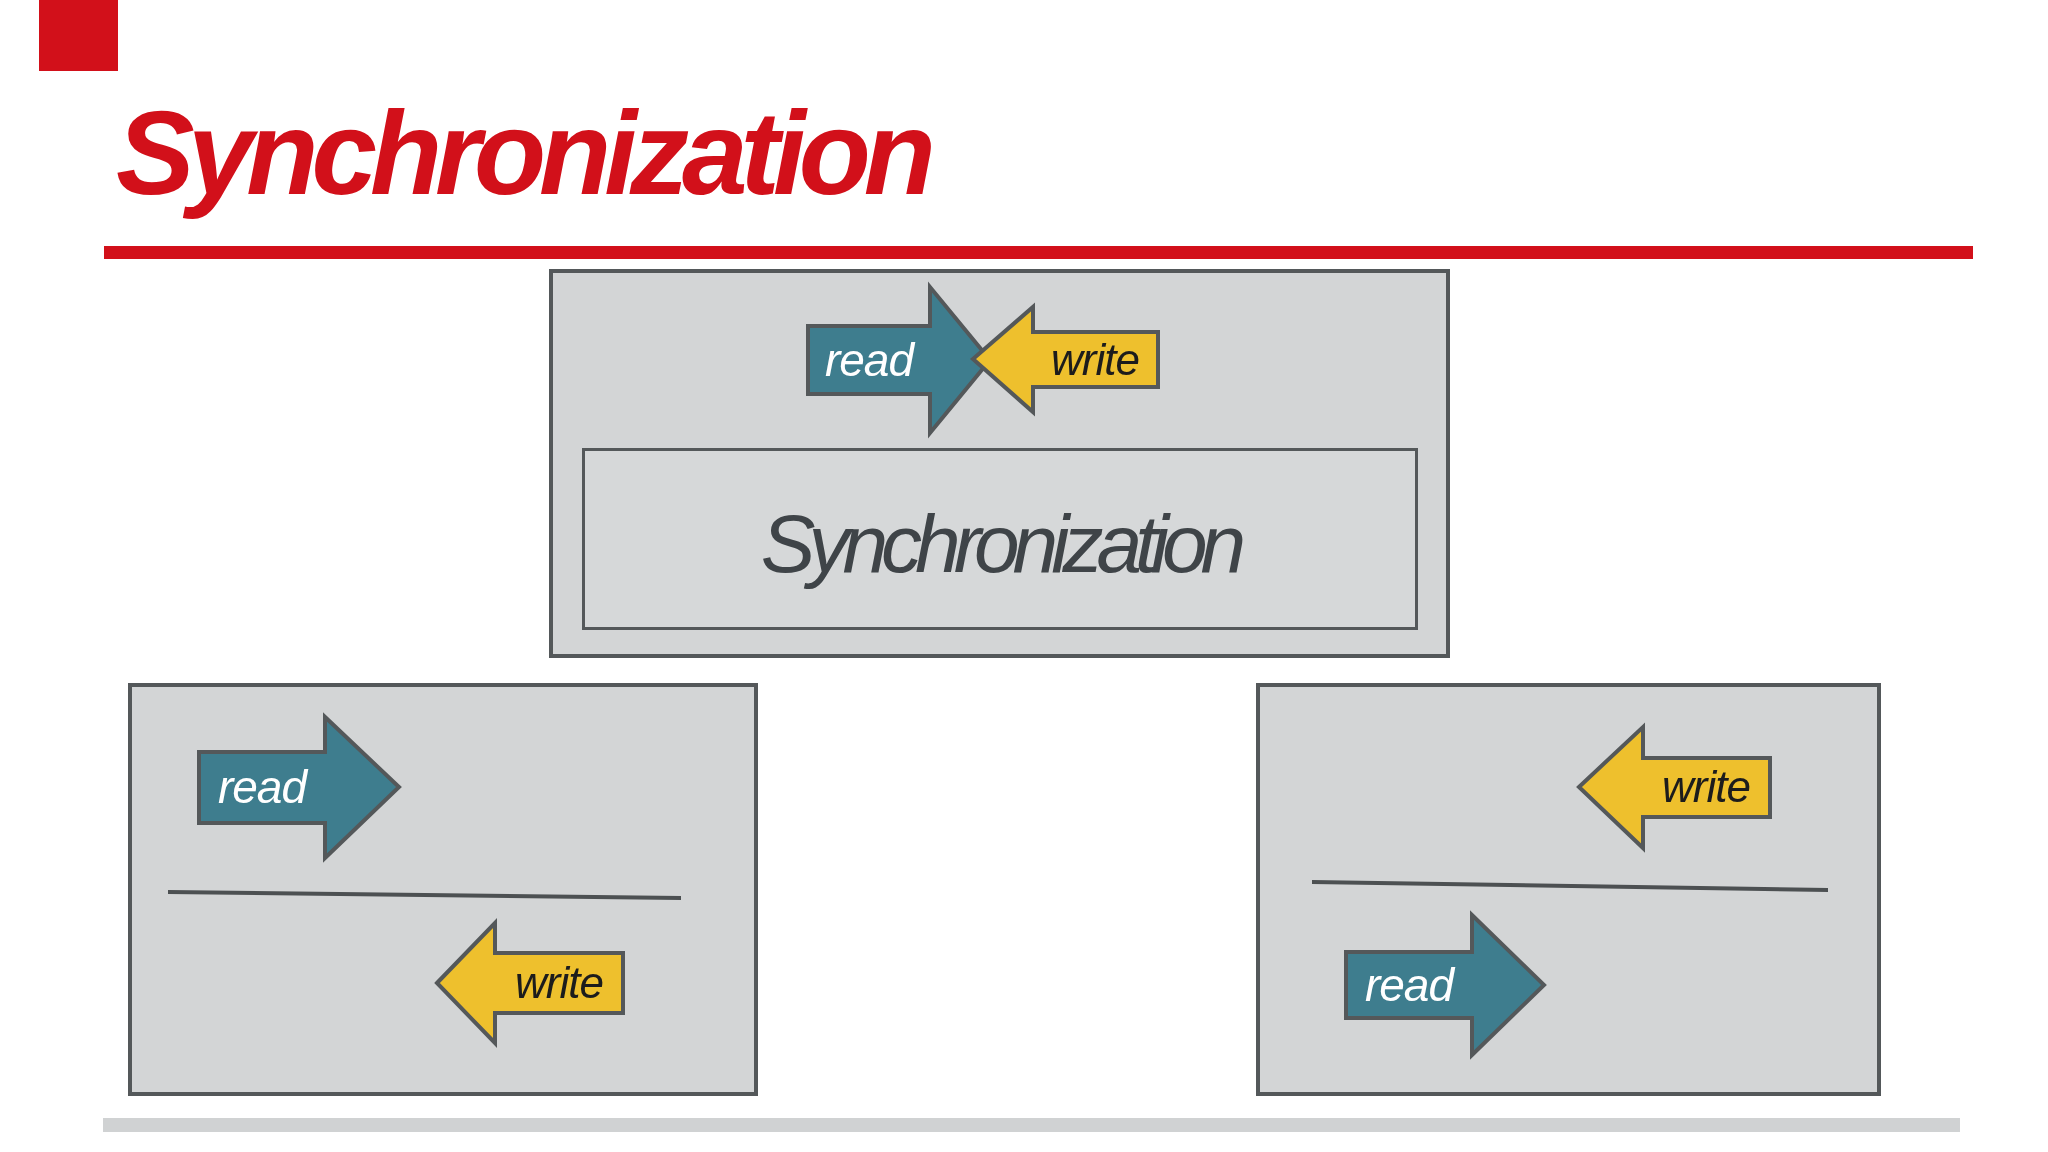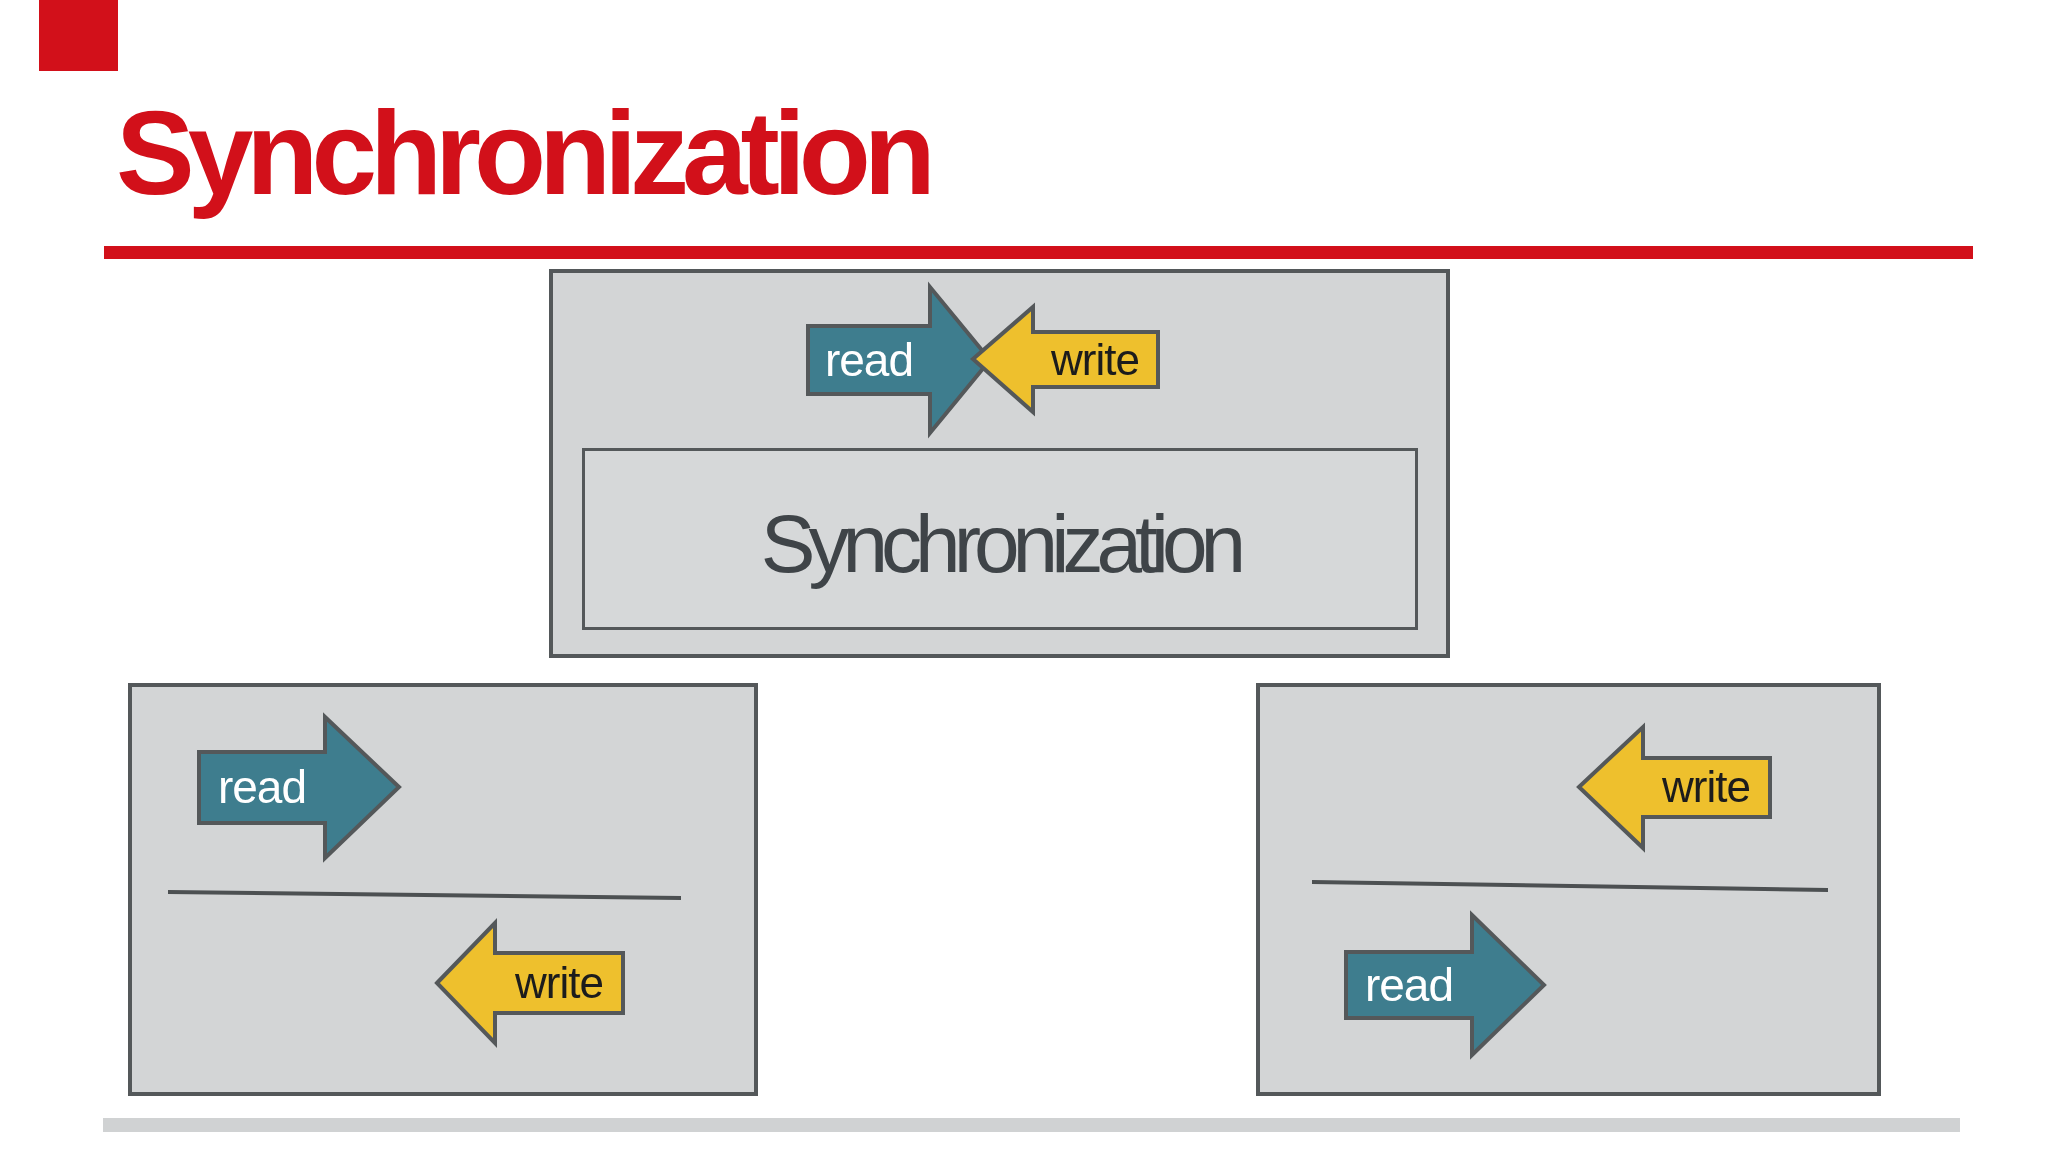--- a/index.html
+++ b/index.html
@@ -7,20 +7,21 @@
     padding: 0;
     background: #ffffff;
     font-family: "Liberation Sans", "DejaVu Sans", sans-serif;
   }
   #slide {
     position: relative;
     width: 2048px;
     height: 1152px;
     background: #ffffff;
     overflow: hidden;
+    font-style: italic;
   }
   .corner-rect {
     position: absolute;
     left: 39px; top: 0px;
     width: 79px; height: 71px;
     background: var(--red, #d2101a);
   }
   .slide-title {
     position: absolute;
     left: 116px; top: 94px;

